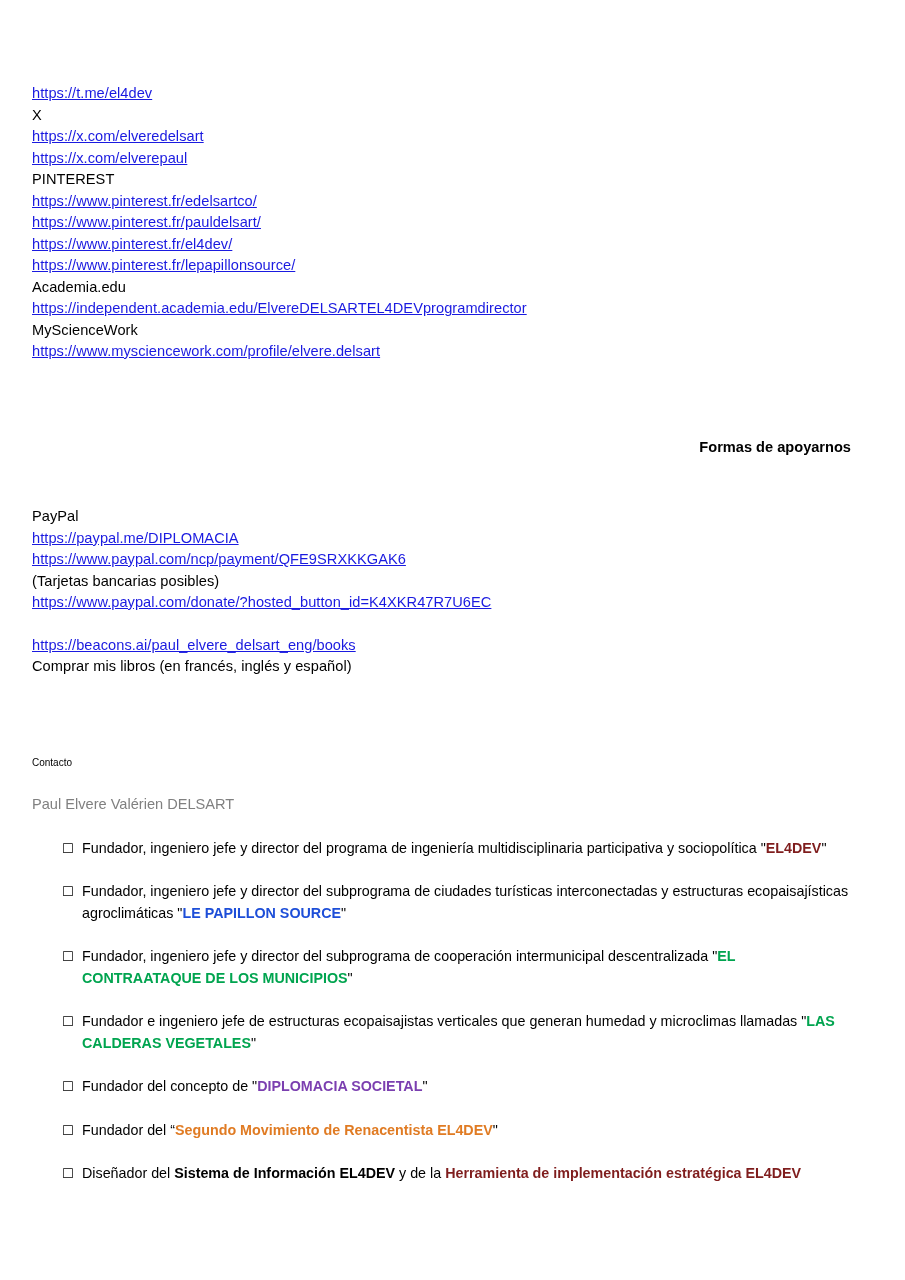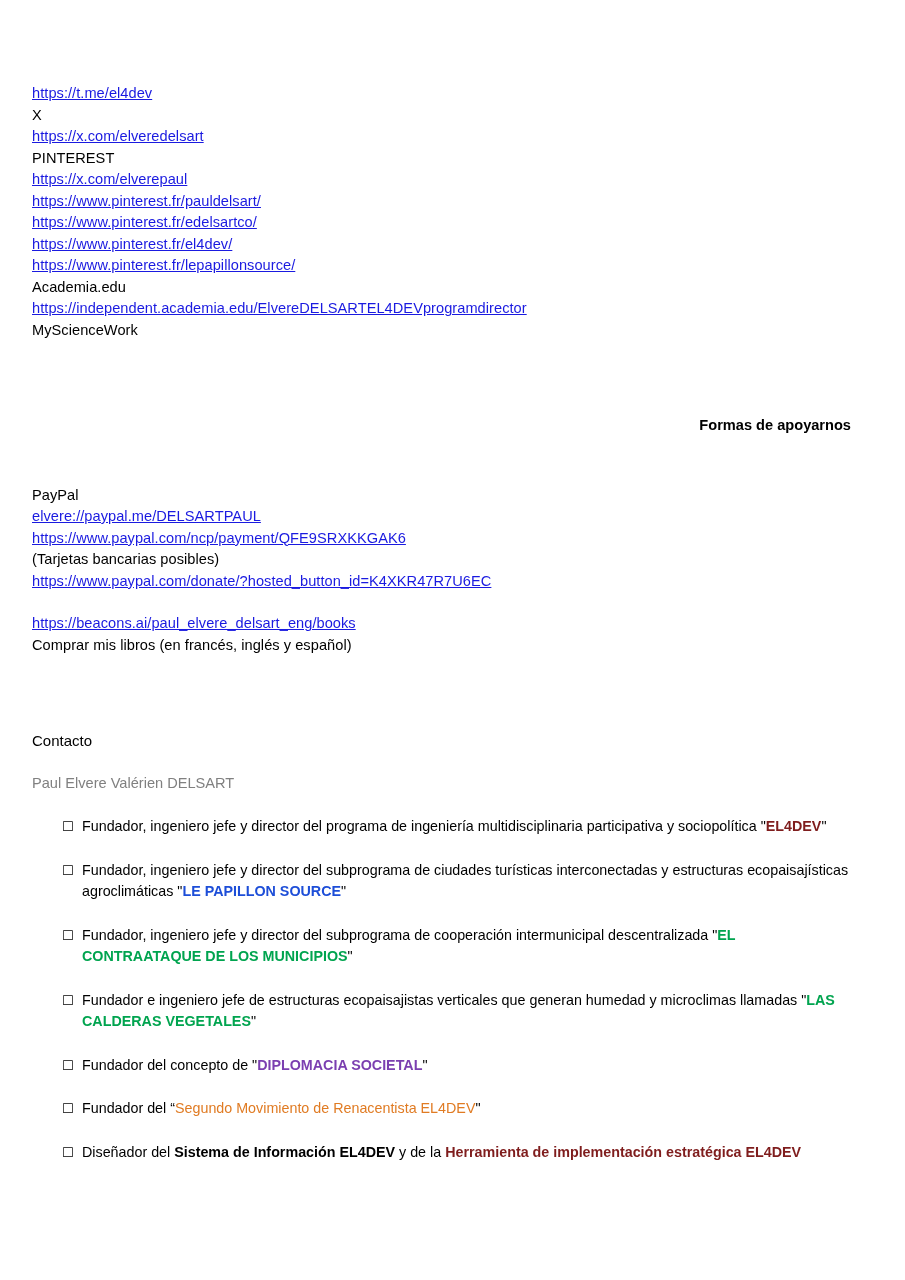--- a/index.html
+++ b/index.html
@@ -42,21 +42,21 @@
   .gap-sm { height: 21px; }
   .heading {
     font-size: 14.6px;
     line-height: 21.5px;
     font-weight: bold;
     color: #000000;
     white-space: nowrap;
     text-align: right;
   }
   .contact-label {
-    font-size: 15px;
+    font-size: 10px;
     line-height: 21.5px;
     color: #000000;
   }
   .person {
     font-size: 14.6px;
     line-height: 21.5px;
     color: #808080;
   }
   .bullets {
     margin-top: 22px;
@@ -81,53 +81,54 @@
     font-family: "DejaVu Sans", sans-serif;
   }
   .bullet-text {
     display: block;
     text-indent: 0;
   }
   .c-red   { color: #7f1d1d; font-weight: bold; }
   .c-blue  { color: #1d4ed8; font-weight: bold; }
   .c-green { color: #00a44f; font-weight: bold; }
   .c-purple{ color: #7b3fb0; font-weight: bold; }
-  .c-orange{ color: #e07b23; font-weight: normal; }
+  .c-orange{ color: #e07b23; font-weight: bold; }
   .c-bold  { font-weight: bold; color: #000000; }
   .quote { color: #000000; font-weight: normal; }
 </style>
 </head>
 <body>
 
 <div class="page">
 
   <div id="social-links-block">
       <div class="line"><a class="link">https://t.me/el4dev</a></div>
       <div class="line plain">X</div>
       <div class="line"><a class="link">https://x.com/elveredelsart</a></div>
+      <div class="line"><a class="link">https://x.com/elverepaul</a></div>
       <div class="line plain">PINTEREST</div>
-      <div class="line"><a class="link">https://x.com/elverepaul</a></div>
+      <div class="line"><a class="link">https://www.pinterest.fr/edelsartco/</a></div>
       <div class="line"><a class="link">https://www.pinterest.fr/pauldelsart/</a></div>
-      <div class="line"><a class="link">https://www.pinterest.fr/edelsartco/</a></div>
       <div class="line"><a class="link">https://www.pinterest.fr/el4dev/</a></div>
       <div class="line"><a class="link">https://www.pinterest.fr/lepapillonsource/</a></div>
       <div class="line plain">Academia.edu</div>
       <div class="line"><a class="link">https://independent.academia.edu/ElvereDELSARTEL4DEVprogramdirector</a></div>
       <div class="line plain">MyScienceWork</div>
+      <div class="line"><a class="link">https://www.mysciencework.com/profile/elvere.delsart</a></div>
     </div>
 
   <div class="gap-lg"></div>
 
   <div class="heading">Formas de apoyarnos</div>
 
   <div class="gap-heading"></div>
 
   <div id="paypal-block">
       <div class="line plain">PayPal</div>
-      <div class="line"><a class="link">elvere://paypal.me/DELSARTPAUL</a></div>
+      <div class="line"><a class="link">https://paypal.me/DIPLOMACIA</a></div>
       <div class="line"><a class="link">https://www.paypal.com/ncp/payment/QFE9SRXKKGAK6</a></div>
       <div class="line plain">(Tarjetas bancarias posibles)</div>
       <div class="line"><a class="link">https://www.paypal.com/donate/?hosted_button_id=K4XKR47R7U6EC</a></div>
     </div>
 
   <div class="gap-sm"></div>
 
   <div id="books-block">
       <div class="line"><a class="link">https://beacons.ai/paul_elvere_delsart_eng/books</a></div>
       <div class="line plain">Comprar mis libros (en francés, inglés y español)</div>

